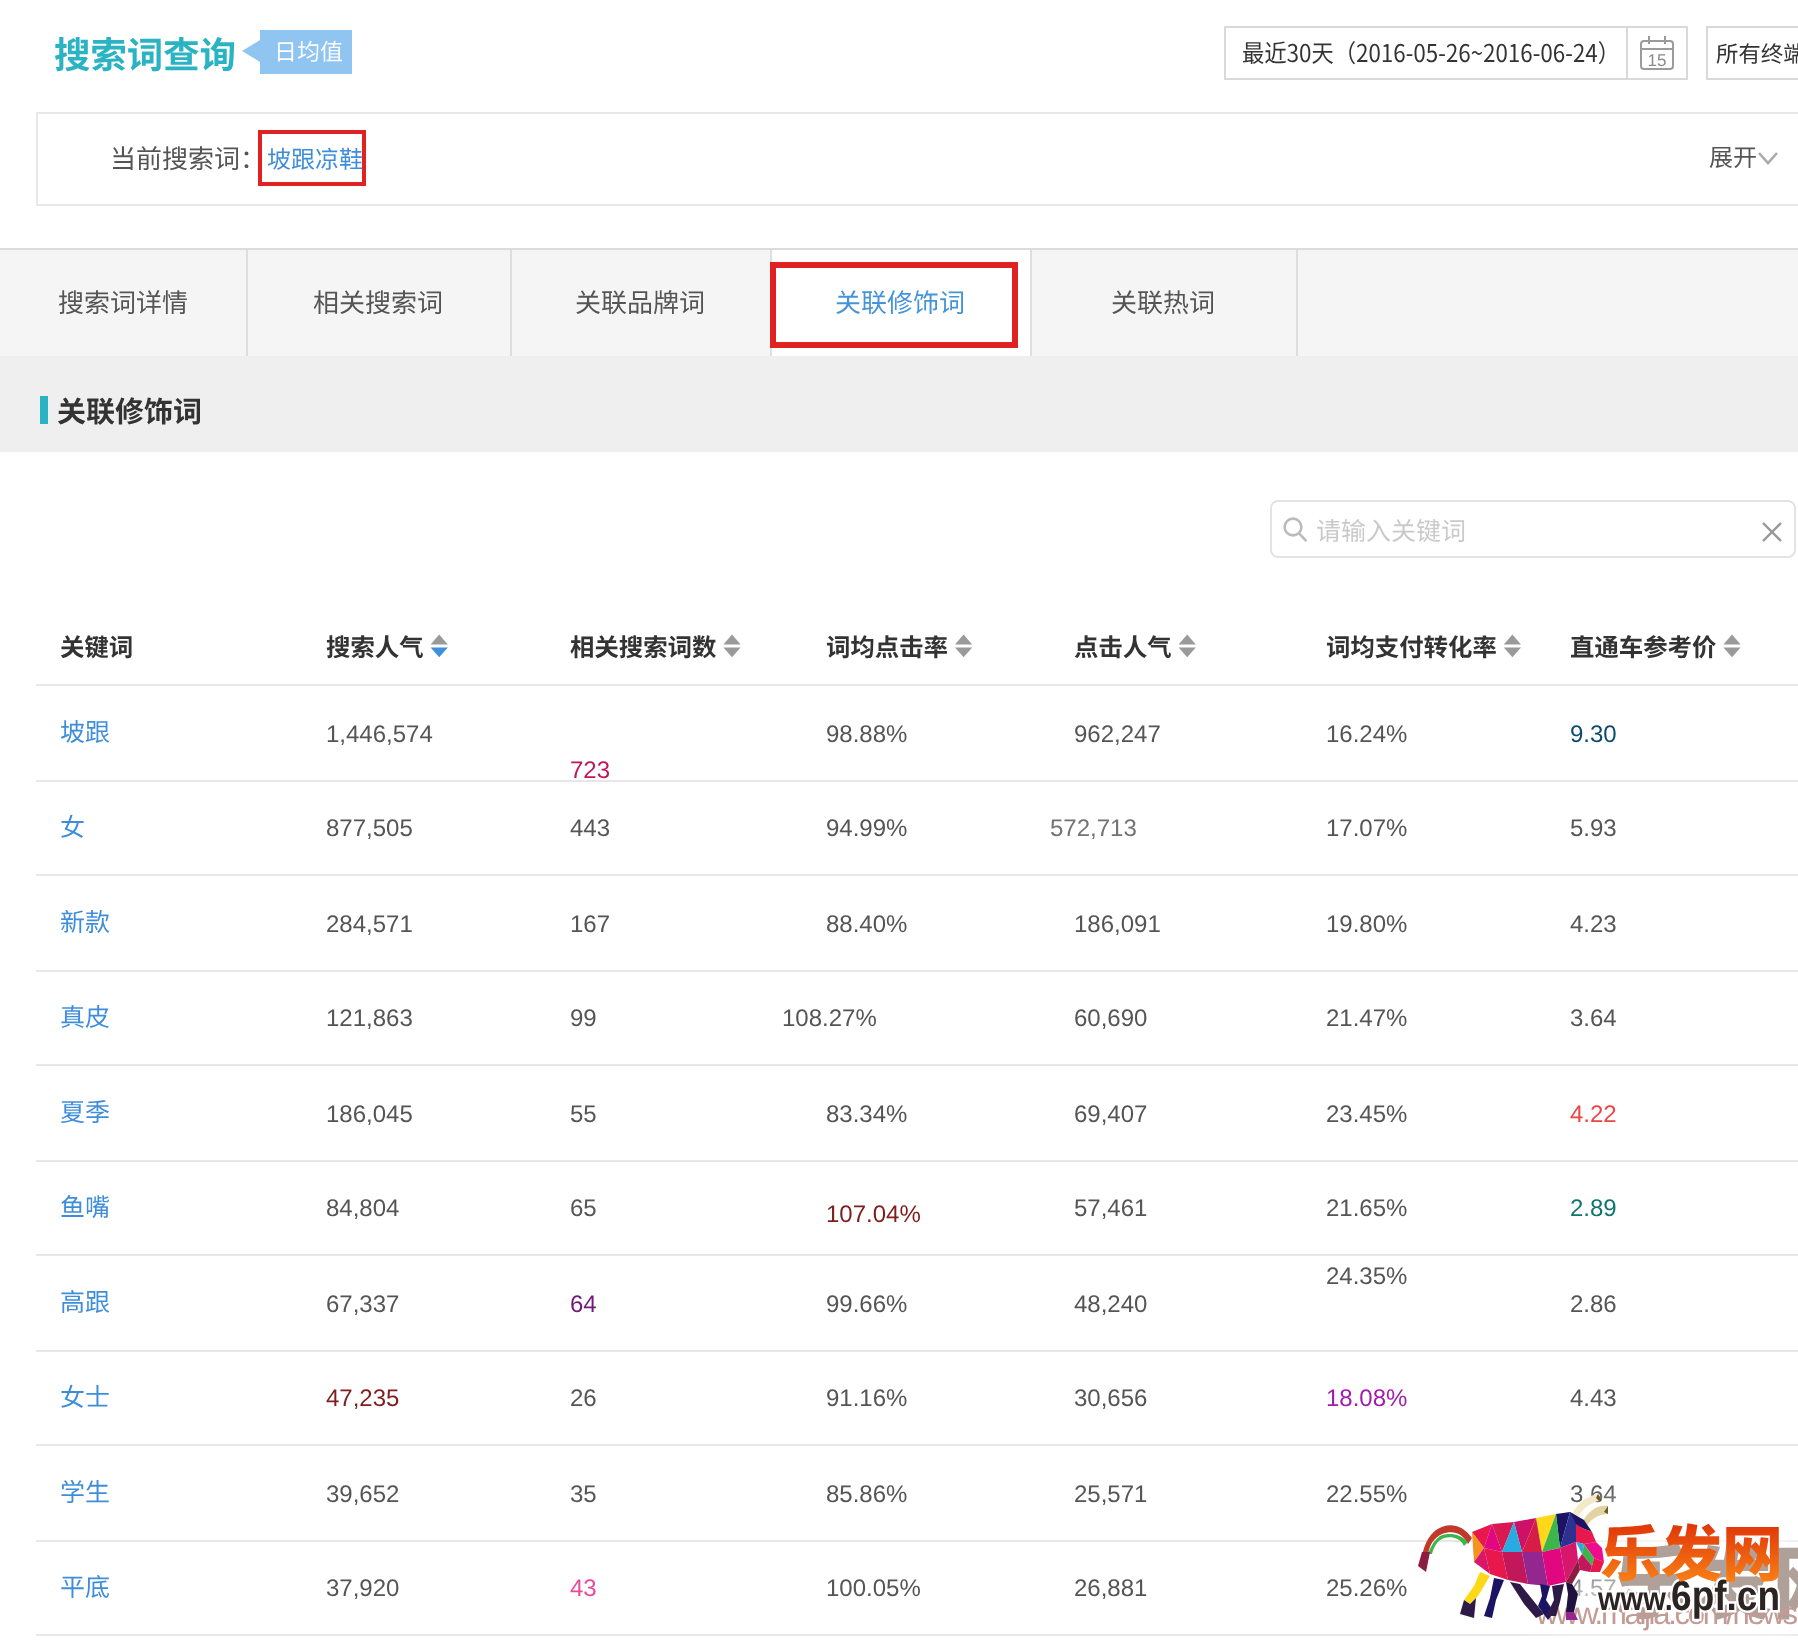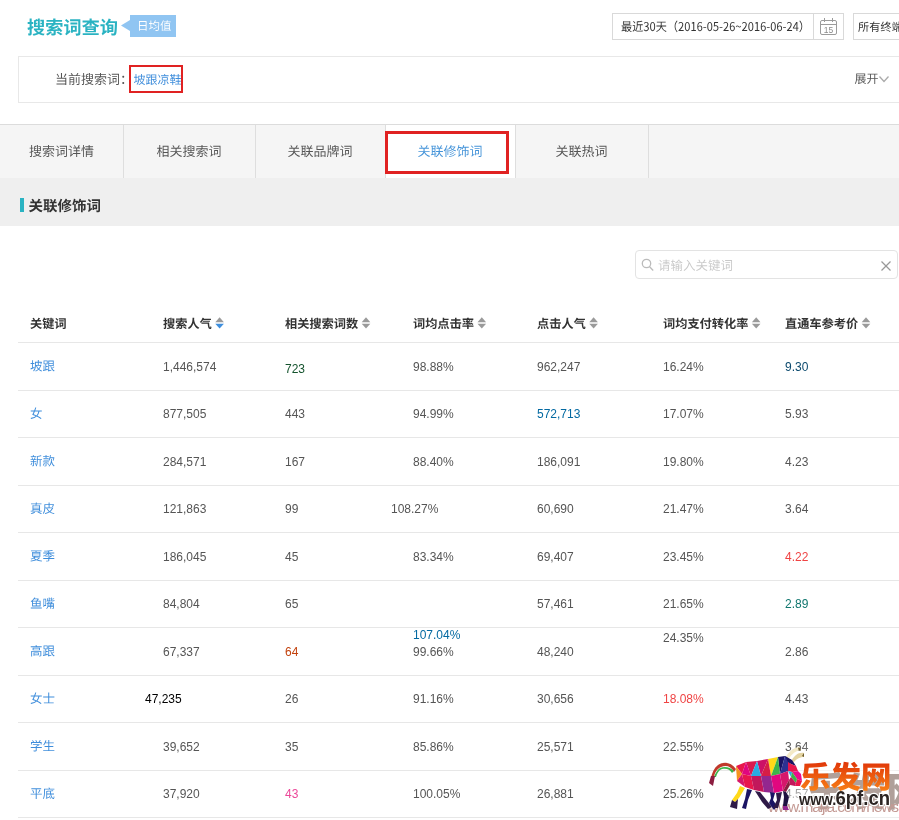--- a/index.html
+++ b/index.html
@@ -27,66 +27,66 @@
     <div style="position:absolute;left:18px;top:437.0px;width:881px;height:1px;background:#e7e7e7"></div>
     <div style="position:absolute;left:18px;top:484.5px;width:881px;height:1px;background:#e7e7e7"></div>
     <div style="position:absolute;left:18px;top:532.0px;width:881px;height:1px;background:#e7e7e7"></div>
     <div style="position:absolute;left:18px;top:579.5px;width:881px;height:1px;background:#e7e7e7"></div>
     <div style="position:absolute;left:18px;top:627.0px;width:881px;height:1px;background:#e7e7e7"></div>
     <div style="position:absolute;left:18px;top:674.5px;width:881px;height:1px;background:#e7e7e7"></div>
     <div style="position:absolute;left:18px;top:722.0px;width:881px;height:1px;background:#e7e7e7"></div>
     <div style="position:absolute;left:18px;top:769.5px;width:881px;height:1px;background:#e7e7e7"></div>
     <div style="position:absolute;left:18px;top:817.0px;width:881px;height:1px;background:#e7e7e7"></div>
     <div style="position:absolute;left:163px;top:359.5px;font:normal 12px 'Liberation Sans',sans-serif;color:#555;letter-spacing:0;white-space:nowrap">1,446,574</div>
-    <div style="position:absolute;left:285px;top:362px;font:normal 12px 'Liberation Sans',sans-serif;color:#14532d;letter-spacing:0;white-space:nowrap">723</div>
+    <div style="position:absolute;left:285px;top:378px;font:normal 12px 'Liberation Sans',sans-serif;color:#be185d;letter-spacing:0;white-space:nowrap">723</div>
     <div style="position:absolute;left:413px;top:359.5px;font:normal 12px 'Liberation Sans',sans-serif;color:#555;letter-spacing:0;white-space:nowrap">98.88%</div>
     <div style="position:absolute;left:537px;top:359.5px;font:normal 12px 'Liberation Sans',sans-serif;color:#555;letter-spacing:0;white-space:nowrap">962,247</div>
     <div style="position:absolute;left:663px;top:359.5px;font:normal 12px 'Liberation Sans',sans-serif;color:#555;letter-spacing:0;white-space:nowrap">16.24%</div>
     <div style="position:absolute;left:785px;top:359.5px;font:normal 12px 'Liberation Sans',sans-serif;color:#0c4a6e;letter-spacing:0;white-space:nowrap">9.30</div>
     <div style="position:absolute;left:163px;top:407.0px;font:normal 12px 'Liberation Sans',sans-serif;color:#555;letter-spacing:0;white-space:nowrap">877,505</div>
     <div style="position:absolute;left:285px;top:407.0px;font:normal 12px 'Liberation Sans',sans-serif;color:#555;letter-spacing:0;white-space:nowrap">443</div>
     <div style="position:absolute;left:413px;top:407.0px;font:normal 12px 'Liberation Sans',sans-serif;color:#555;letter-spacing:0;white-space:nowrap">94.99%</div>
-    <div style="position:absolute;left:537px;top:407.0px;font:normal 12px 'Liberation Sans',sans-serif;color:#0369a1;letter-spacing:0;white-space:nowrap">572,713</div>
+    <div style="position:absolute;left:525px;top:407.0px;font:normal 12px 'Liberation Sans',sans-serif;color:#737373;letter-spacing:0;white-space:nowrap">572,713</div>
     <div style="position:absolute;left:663px;top:407.0px;font:normal 12px 'Liberation Sans',sans-serif;color:#555;letter-spacing:0;white-space:nowrap">17.07%</div>
     <div style="position:absolute;left:785px;top:407.0px;font:normal 12px 'Liberation Sans',sans-serif;color:#555;letter-spacing:0;white-space:nowrap">5.93</div>
     <div style="position:absolute;left:163px;top:454.5px;font:normal 12px 'Liberation Sans',sans-serif;color:#555;letter-spacing:0;white-space:nowrap">284,571</div>
     <div style="position:absolute;left:285px;top:454.5px;font:normal 12px 'Liberation Sans',sans-serif;color:#555;letter-spacing:0;white-space:nowrap">167</div>
     <div style="position:absolute;left:413px;top:454.5px;font:normal 12px 'Liberation Sans',sans-serif;color:#555;letter-spacing:0;white-space:nowrap">88.40%</div>
     <div style="position:absolute;left:537px;top:454.5px;font:normal 12px 'Liberation Sans',sans-serif;color:#555;letter-spacing:0;white-space:nowrap">186,091</div>
     <div style="position:absolute;left:663px;top:454.5px;font:normal 12px 'Liberation Sans',sans-serif;color:#555;letter-spacing:0;white-space:nowrap">19.80%</div>
     <div style="position:absolute;left:785px;top:454.5px;font:normal 12px 'Liberation Sans',sans-serif;color:#555;letter-spacing:0;white-space:nowrap">4.23</div>
     <div style="position:absolute;left:163px;top:502.0px;font:normal 12px 'Liberation Sans',sans-serif;color:#555;letter-spacing:0;white-space:nowrap">121,863</div>
     <div style="position:absolute;left:285px;top:502.0px;font:normal 12px 'Liberation Sans',sans-serif;color:#555;letter-spacing:0;white-space:nowrap">99</div>
     <div style="position:absolute;left:391px;top:502.0px;font:normal 12px 'Liberation Sans',sans-serif;color:#555;letter-spacing:0;white-space:nowrap">108.27%</div>
     <div style="position:absolute;left:537px;top:502.0px;font:normal 12px 'Liberation Sans',sans-serif;color:#555;letter-spacing:0;white-space:nowrap">60,690</div>
     <div style="position:absolute;left:663px;top:502.0px;font:normal 12px 'Liberation Sans',sans-serif;color:#555;letter-spacing:0;white-space:nowrap">21.47%</div>
     <div style="position:absolute;left:785px;top:502.0px;font:normal 12px 'Liberation Sans',sans-serif;color:#555;letter-spacing:0;white-space:nowrap">3.64</div>
     <div style="position:absolute;left:163px;top:549.5px;font:normal 12px 'Liberation Sans',sans-serif;color:#555;letter-spacing:0;white-space:nowrap">186,045</div>
-    <div style="position:absolute;left:285px;top:549.5px;font:normal 12px 'Liberation Sans',sans-serif;color:#555;letter-spacing:0;white-space:nowrap">45</div>
+    <div style="position:absolute;left:285px;top:549.5px;font:normal 12px 'Liberation Sans',sans-serif;color:#555;letter-spacing:0;white-space:nowrap">55</div>
     <div style="position:absolute;left:413px;top:549.5px;font:normal 12px 'Liberation Sans',sans-serif;color:#555;letter-spacing:0;white-space:nowrap">83.34%</div>
     <div style="position:absolute;left:537px;top:549.5px;font:normal 12px 'Liberation Sans',sans-serif;color:#555;letter-spacing:0;white-space:nowrap">69,407</div>
     <div style="position:absolute;left:663px;top:549.5px;font:normal 12px 'Liberation Sans',sans-serif;color:#555;letter-spacing:0;white-space:nowrap">23.45%</div>
     <div style="position:absolute;left:785px;top:549.5px;font:normal 12px 'Liberation Sans',sans-serif;color:#ef4444;letter-spacing:0;white-space:nowrap">4.22</div>
     <div style="position:absolute;left:163px;top:597.0px;font:normal 12px 'Liberation Sans',sans-serif;color:#555;letter-spacing:0;white-space:nowrap">84,804</div>
     <div style="position:absolute;left:285px;top:597.0px;font:normal 12px 'Liberation Sans',sans-serif;color:#555;letter-spacing:0;white-space:nowrap">65</div>
-    <div style="position:absolute;left:413px;top:628px;font:normal 12px 'Liberation Sans',sans-serif;color:#0369a1;letter-spacing:0;white-space:nowrap">107.04%</div>
+    <div style="position:absolute;left:413px;top:600px;font:normal 12px 'Liberation Sans',sans-serif;color:#7f1d1d;letter-spacing:0;white-space:nowrap">107.04%</div>
     <div style="position:absolute;left:537px;top:597.0px;font:normal 12px 'Liberation Sans',sans-serif;color:#555;letter-spacing:0;white-space:nowrap">57,461</div>
     <div style="position:absolute;left:663px;top:597.0px;font:normal 12px 'Liberation Sans',sans-serif;color:#555;letter-spacing:0;white-space:nowrap">21.65%</div>
     <div style="position:absolute;left:785px;top:597.0px;font:normal 12px 'Liberation Sans',sans-serif;color:#0f766e;letter-spacing:0;white-space:nowrap">2.89</div>
     <div style="position:absolute;left:163px;top:644.5px;font:normal 12px 'Liberation Sans',sans-serif;color:#555;letter-spacing:0;white-space:nowrap">67,337</div>
-    <div style="position:absolute;left:285px;top:644.5px;font:normal 12px 'Liberation Sans',sans-serif;color:#c2410c;letter-spacing:0;white-space:nowrap">64</div>
+    <div style="position:absolute;left:285px;top:644.5px;font:normal 12px 'Liberation Sans',sans-serif;color:#701a75;letter-spacing:0;white-space:nowrap">64</div>
     <div style="position:absolute;left:413px;top:644.5px;font:normal 12px 'Liberation Sans',sans-serif;color:#555;letter-spacing:0;white-space:nowrap">99.66%</div>
     <div style="position:absolute;left:537px;top:644.5px;font:normal 12px 'Liberation Sans',sans-serif;color:#555;letter-spacing:0;white-space:nowrap">48,240</div>
     <div style="position:absolute;left:663px;top:631px;font:normal 12px 'Liberation Sans',sans-serif;color:#555;letter-spacing:0;white-space:nowrap">24.35%</div>
     <div style="position:absolute;left:785px;top:644.5px;font:normal 12px 'Liberation Sans',sans-serif;color:#555;letter-spacing:0;white-space:nowrap">2.86</div>
-    <div style="position:absolute;left:145px;top:692.0px;font:normal 12px 'Liberation Sans',sans-serif;color:#000000;letter-spacing:0;white-space:nowrap">47,235</div>
+    <div style="position:absolute;left:163px;top:692.0px;font:normal 12px 'Liberation Sans',sans-serif;color:#7f1d1d;letter-spacing:0;white-space:nowrap">47,235</div>
     <div style="position:absolute;left:285px;top:692.0px;font:normal 12px 'Liberation Sans',sans-serif;color:#555;letter-spacing:0;white-space:nowrap">26</div>
     <div style="position:absolute;left:413px;top:692.0px;font:normal 12px 'Liberation Sans',sans-serif;color:#555;letter-spacing:0;white-space:nowrap">91.16%</div>
     <div style="position:absolute;left:537px;top:692.0px;font:normal 12px 'Liberation Sans',sans-serif;color:#555;letter-spacing:0;white-space:nowrap">30,656</div>
-    <div style="position:absolute;left:663px;top:692.0px;font:normal 12px 'Liberation Sans',sans-serif;color:#ef4444;letter-spacing:0;white-space:nowrap">18.08%</div>
+    <div style="position:absolute;left:663px;top:692.0px;font:normal 12px 'Liberation Sans',sans-serif;color:#a21caf;letter-spacing:0;white-space:nowrap">18.08%</div>
     <div style="position:absolute;left:785px;top:692.0px;font:normal 12px 'Liberation Sans',sans-serif;color:#555;letter-spacing:0;white-space:nowrap">4.43</div>
     <div style="position:absolute;left:163px;top:739.5px;font:normal 12px 'Liberation Sans',sans-serif;color:#555;letter-spacing:0;white-space:nowrap">39,652</div>
     <div style="position:absolute;left:285px;top:739.5px;font:normal 12px 'Liberation Sans',sans-serif;color:#555;letter-spacing:0;white-space:nowrap">35</div>
     <div style="position:absolute;left:413px;top:739.5px;font:normal 12px 'Liberation Sans',sans-serif;color:#555;letter-spacing:0;white-space:nowrap">85.86%</div>
     <div style="position:absolute;left:537px;top:739.5px;font:normal 12px 'Liberation Sans',sans-serif;color:#555;letter-spacing:0;white-space:nowrap">25,571</div>
     <div style="position:absolute;left:663px;top:739.5px;font:normal 12px 'Liberation Sans',sans-serif;color:#555;letter-spacing:0;white-space:nowrap">22.55%</div>
     <div style="position:absolute;left:785px;top:739.5px;font:normal 12px 'Liberation Sans',sans-serif;color:#555;letter-spacing:0;white-space:nowrap">3.64</div>
     <div style="position:absolute;left:163px;top:787.0px;font:normal 12px 'Liberation Sans',sans-serif;color:#555;letter-spacing:0;white-space:nowrap">37,920</div>
     <div style="position:absolute;left:285px;top:787.0px;font:normal 12px 'Liberation Sans',sans-serif;color:#ec4899;letter-spacing:0;white-space:nowrap">43</div>
     <div style="position:absolute;left:413px;top:787.0px;font:normal 12px 'Liberation Sans',sans-serif;color:#555;letter-spacing:0;white-space:nowrap">100.05%</div>

